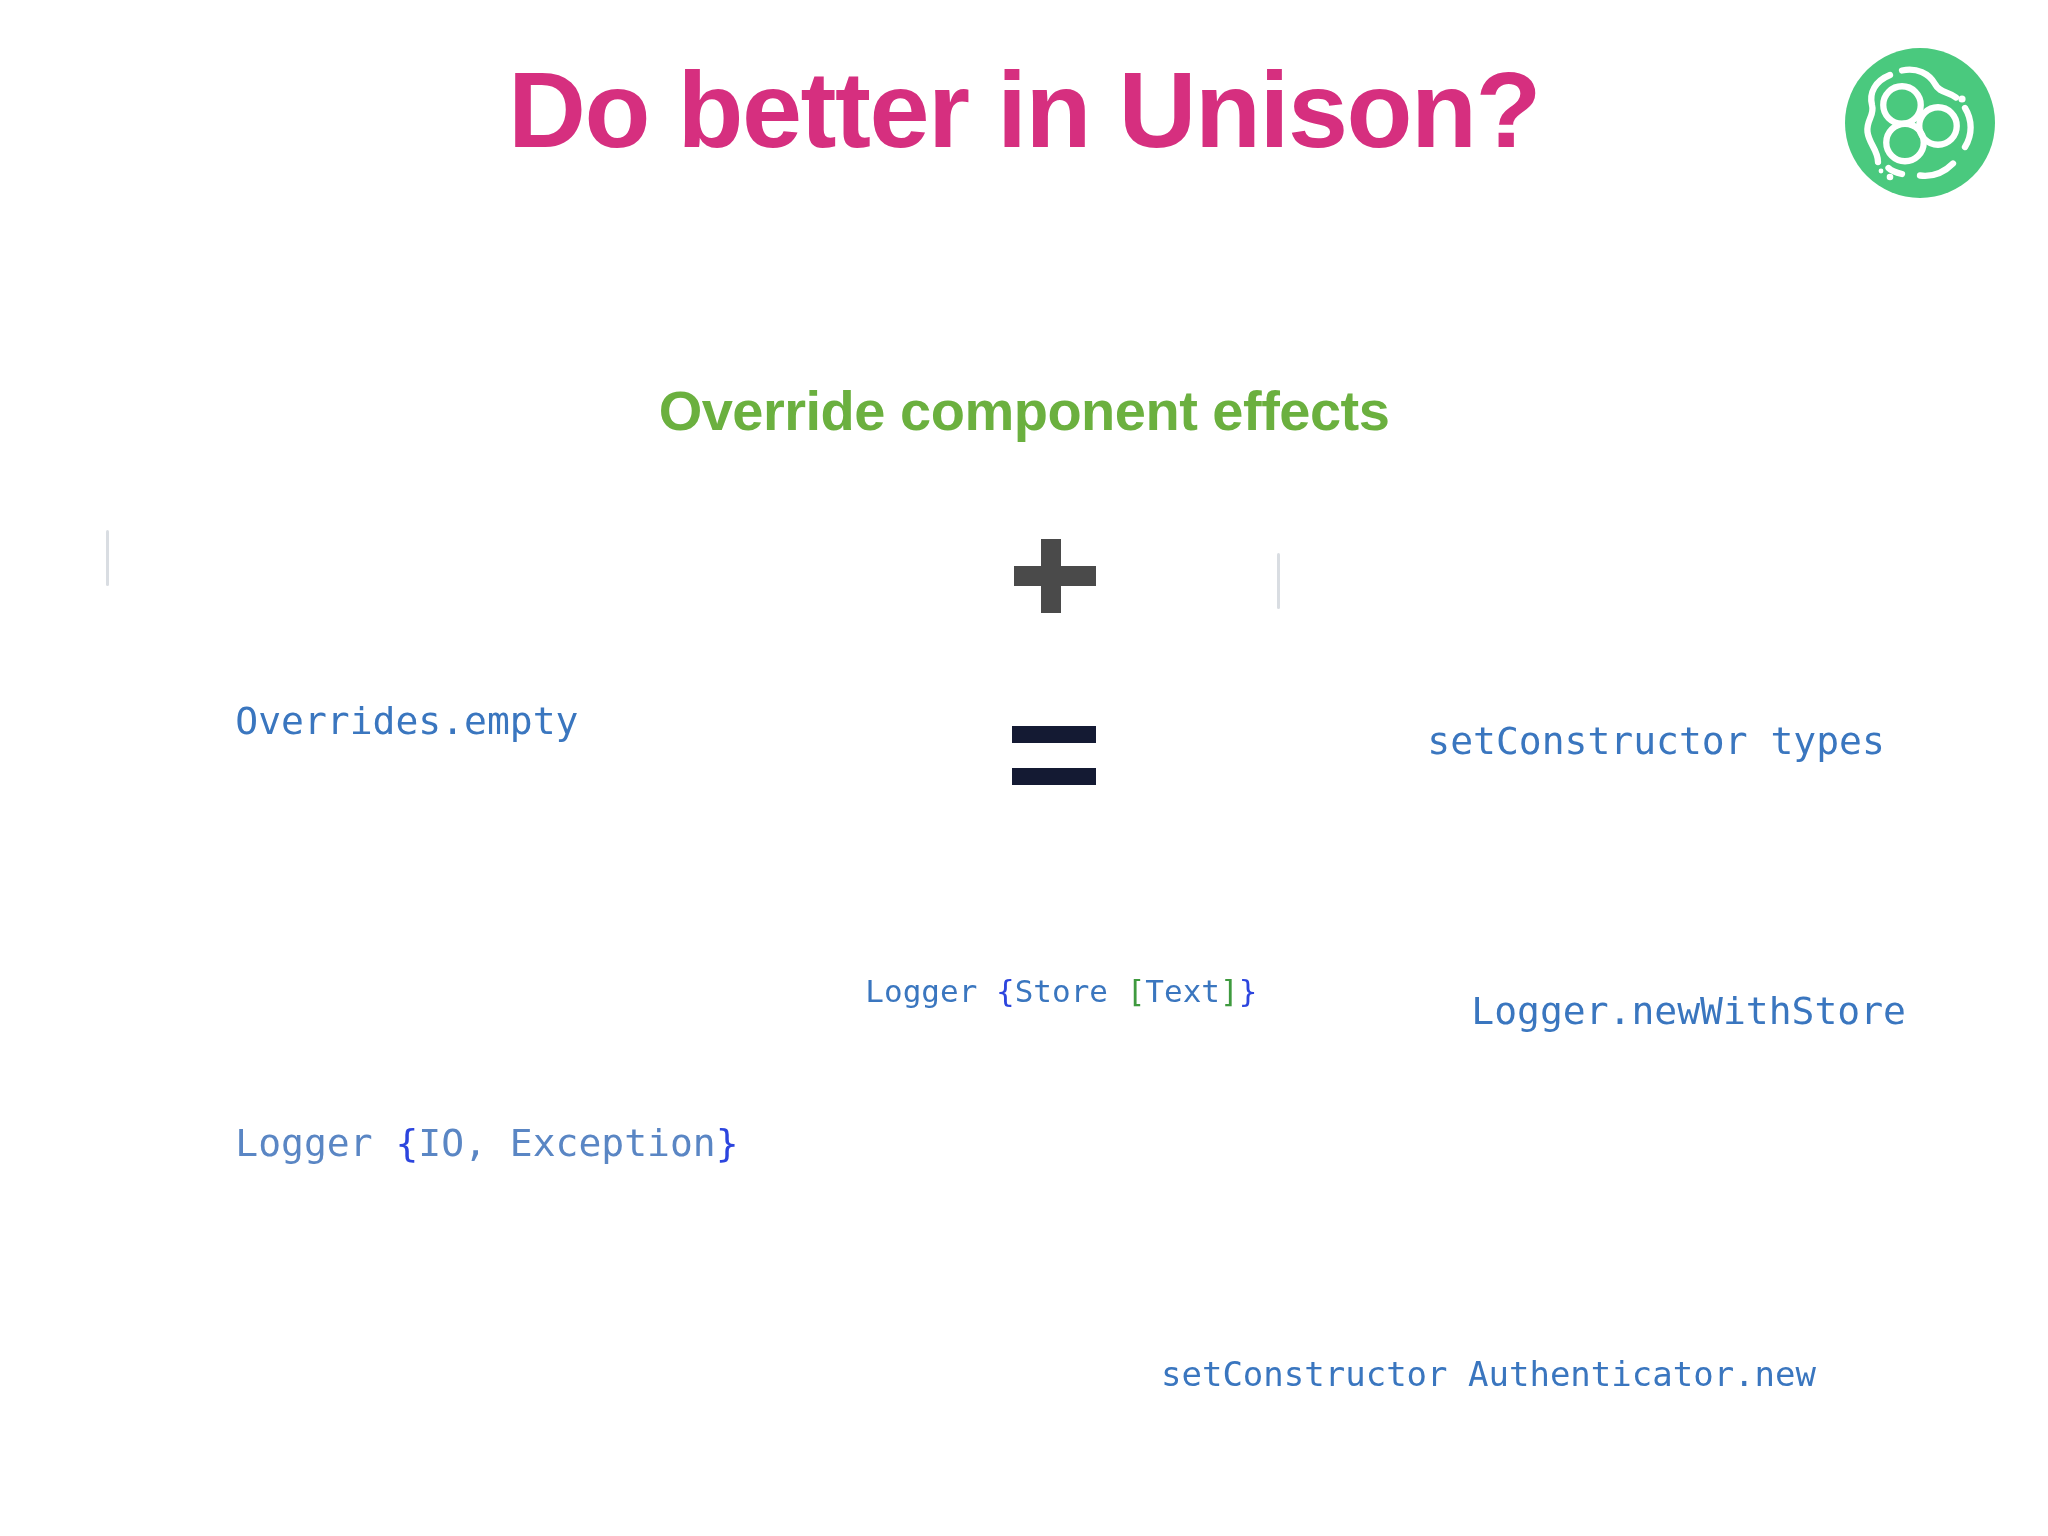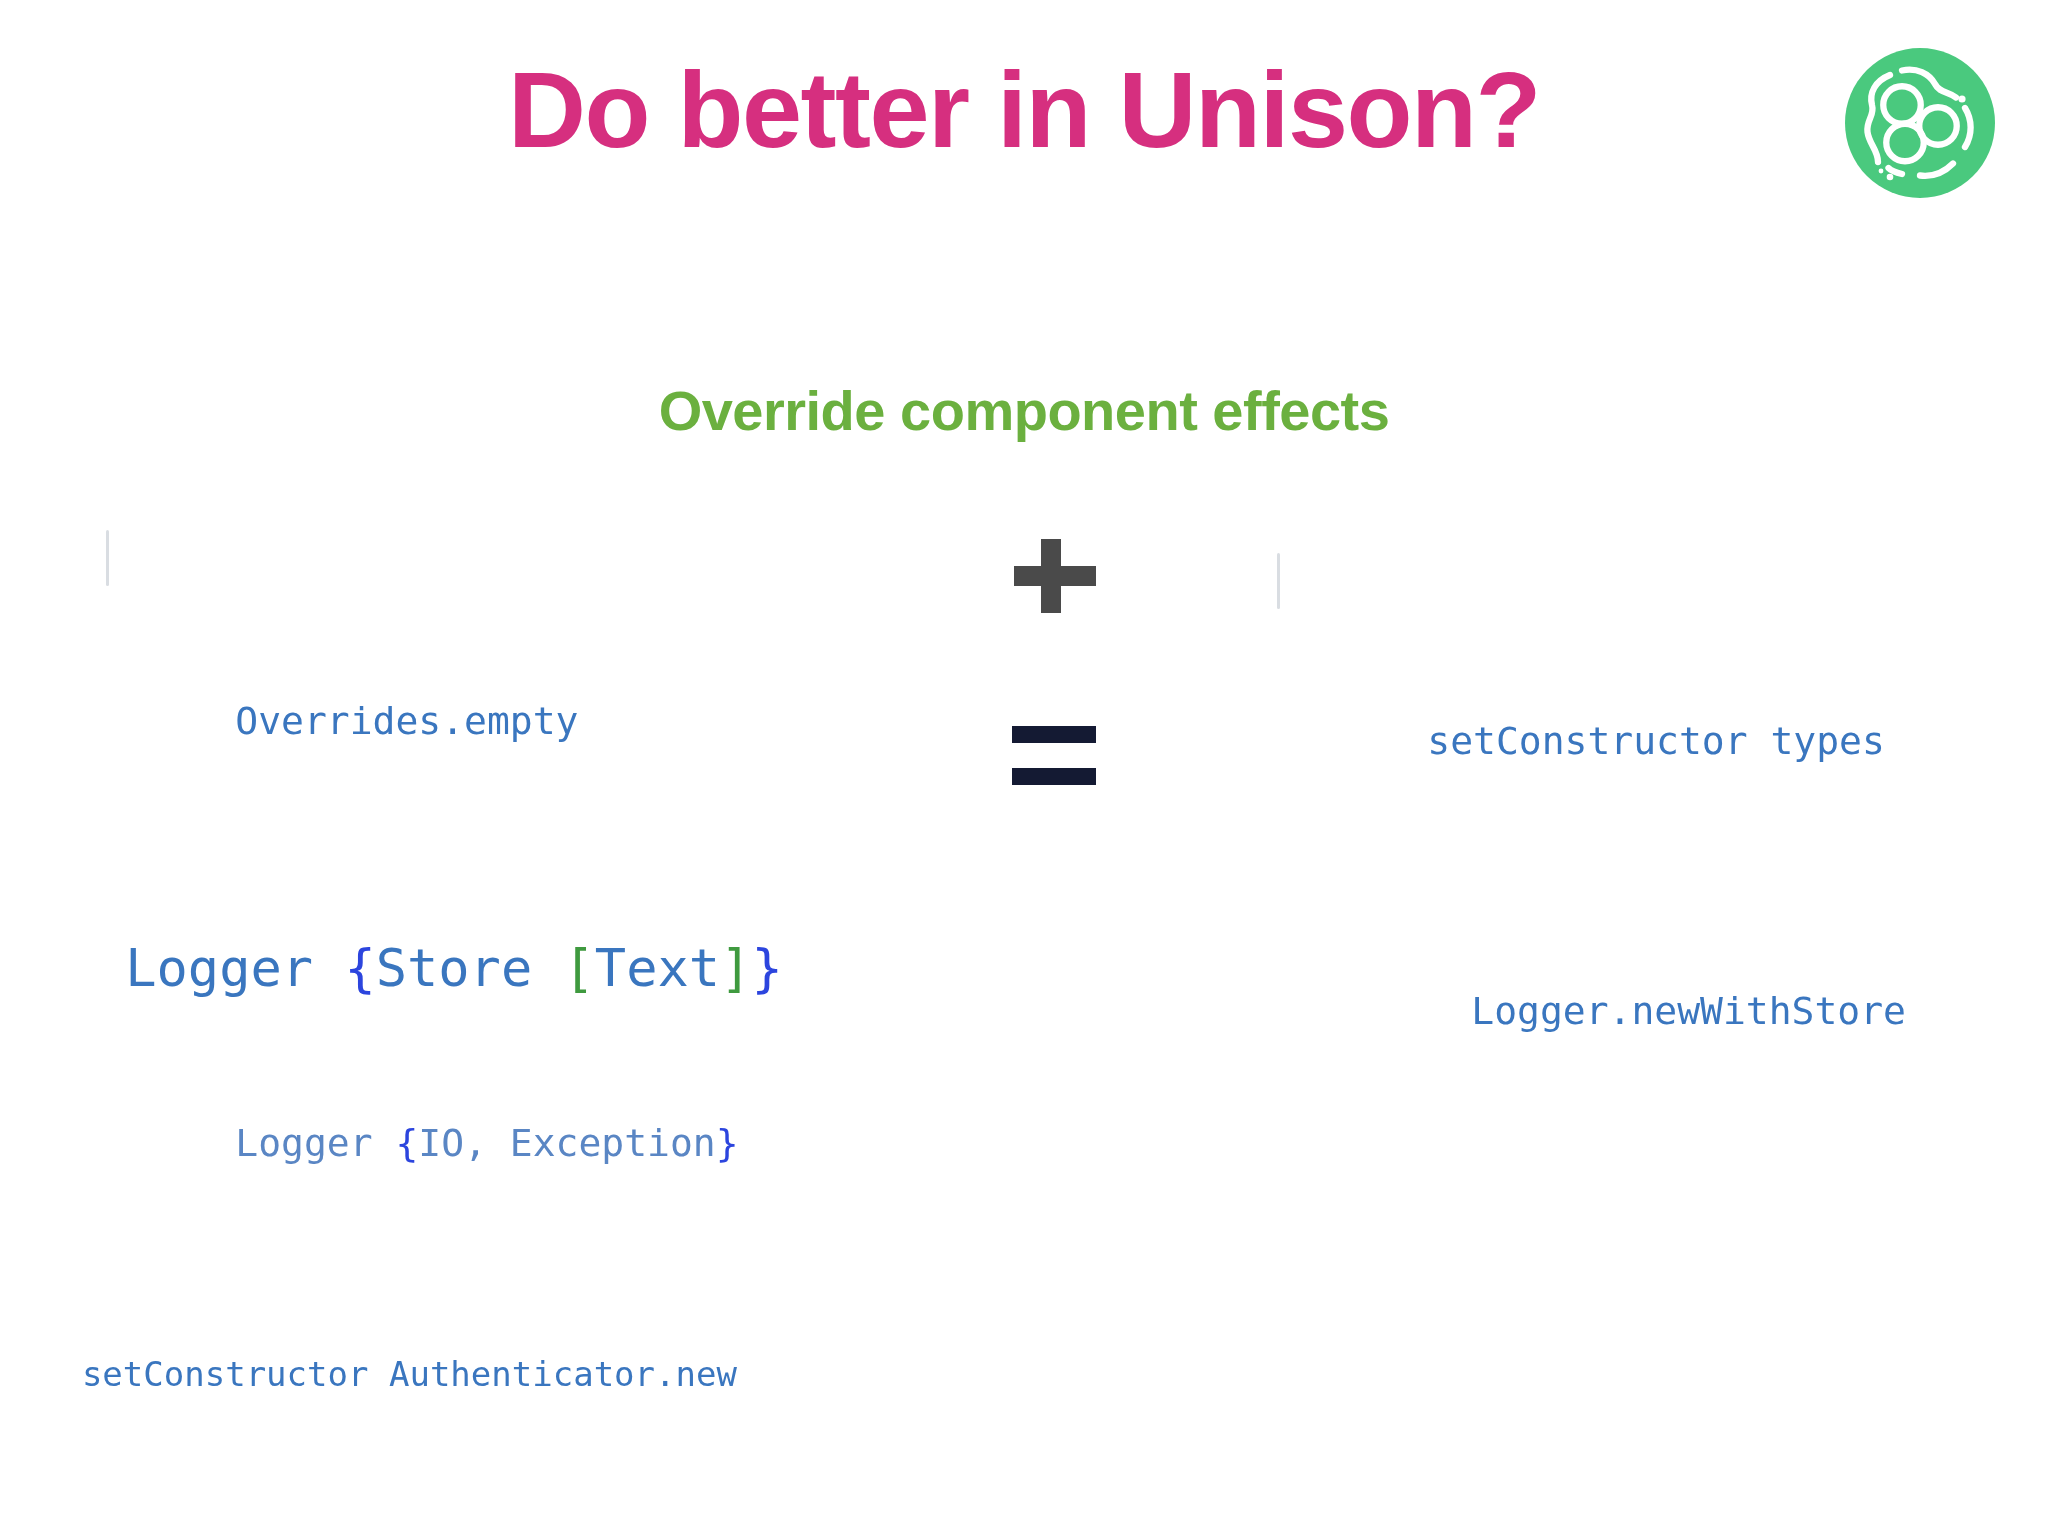--- a/index.html
+++ b/index.html
@@ -147,34 +147,34 @@
     left: -13px;
     top: 55px;
     height: 56px;
   }
   #code-right .line-indent { padding-left: 44px; }
 
   
   #code-result {
     position: absolute;
     left: 0;
-    top: 878px;
-    width: 2048px;
-    text-align: left;
-    font-size: 52px;
+    top: 901px;
+    width: 2048px;
+    text-align: center;
+    font-size: 31px;
     line-height: 60px;
   }
 
   
   #code-bottom {
     position: absolute;
     left: 0;
     top: 1302px;
     width: 1816px;
-    text-align: left;
+    text-align: right;
     font-size: 34px;
     line-height: 48px;
   }
 </style>
 </head>
 <body>
 
 <div class="slide">
 
   <div id="slide-title">Do better in Unison?</div>

